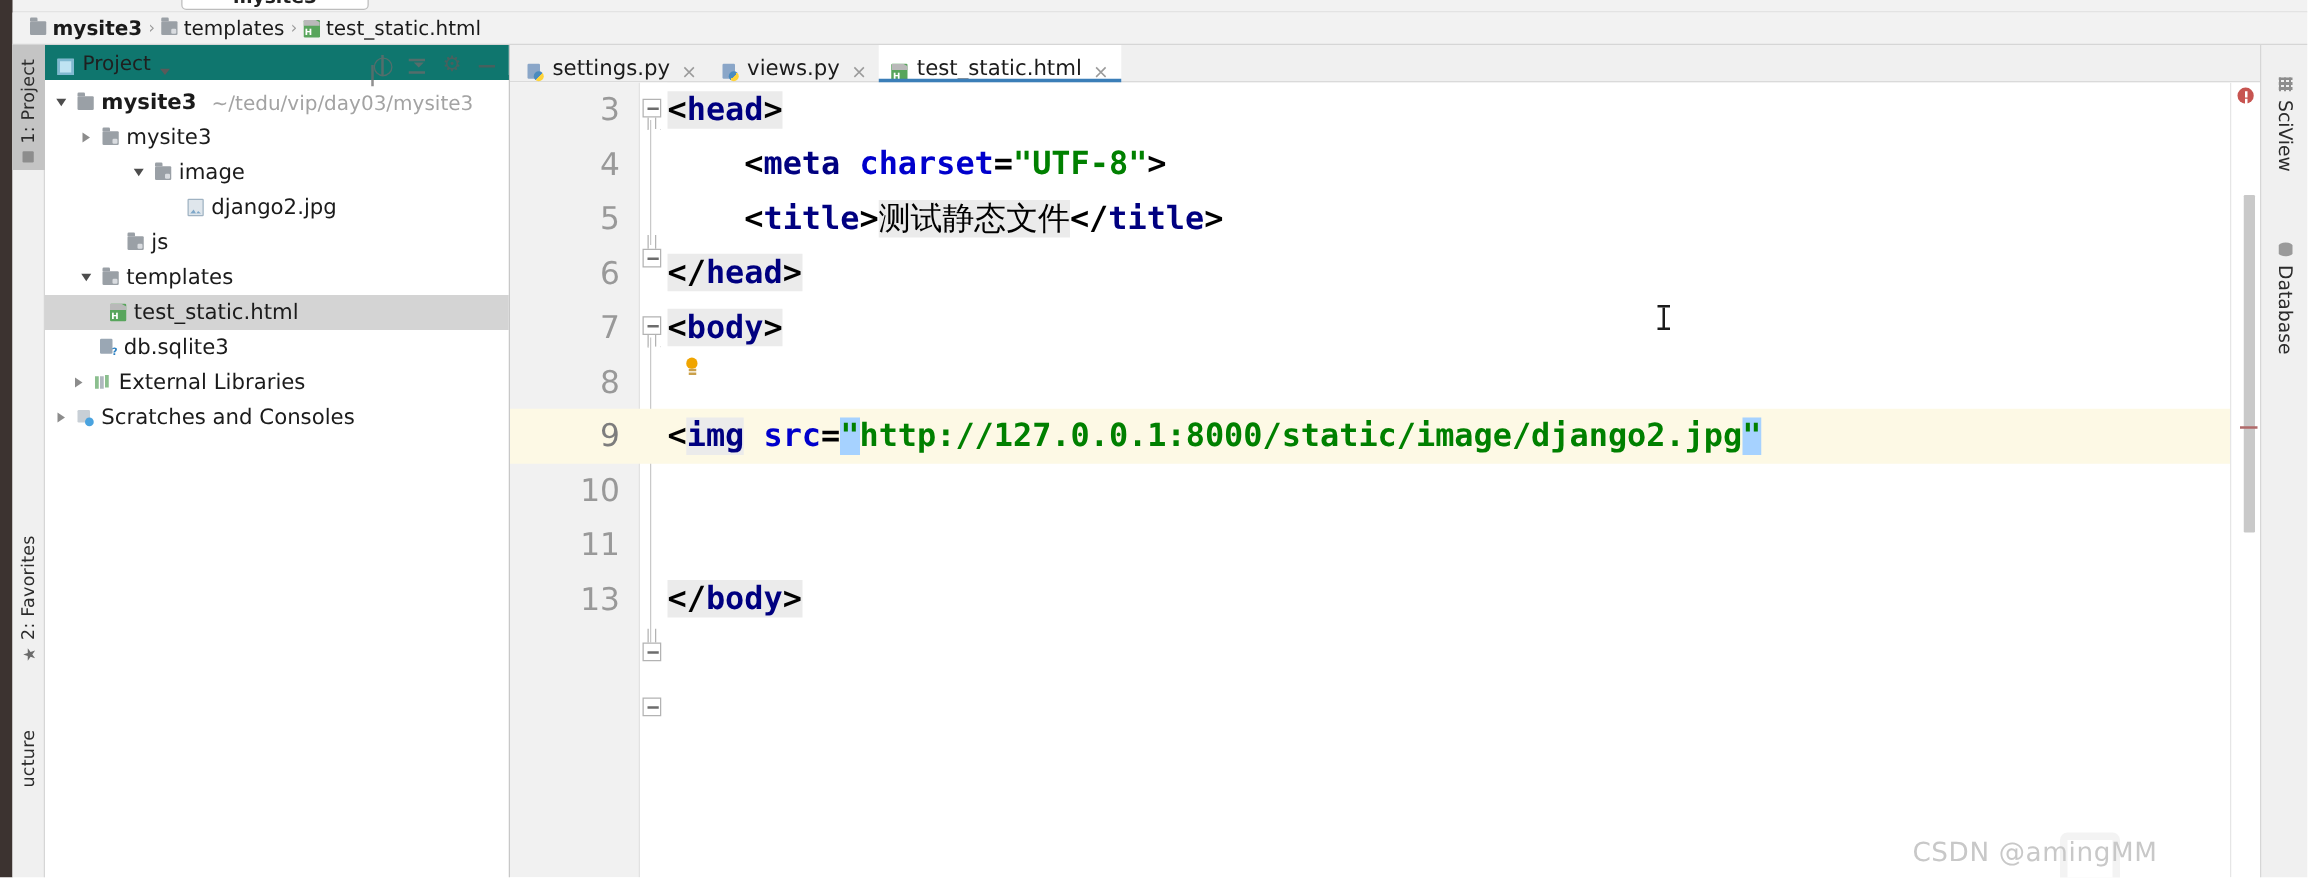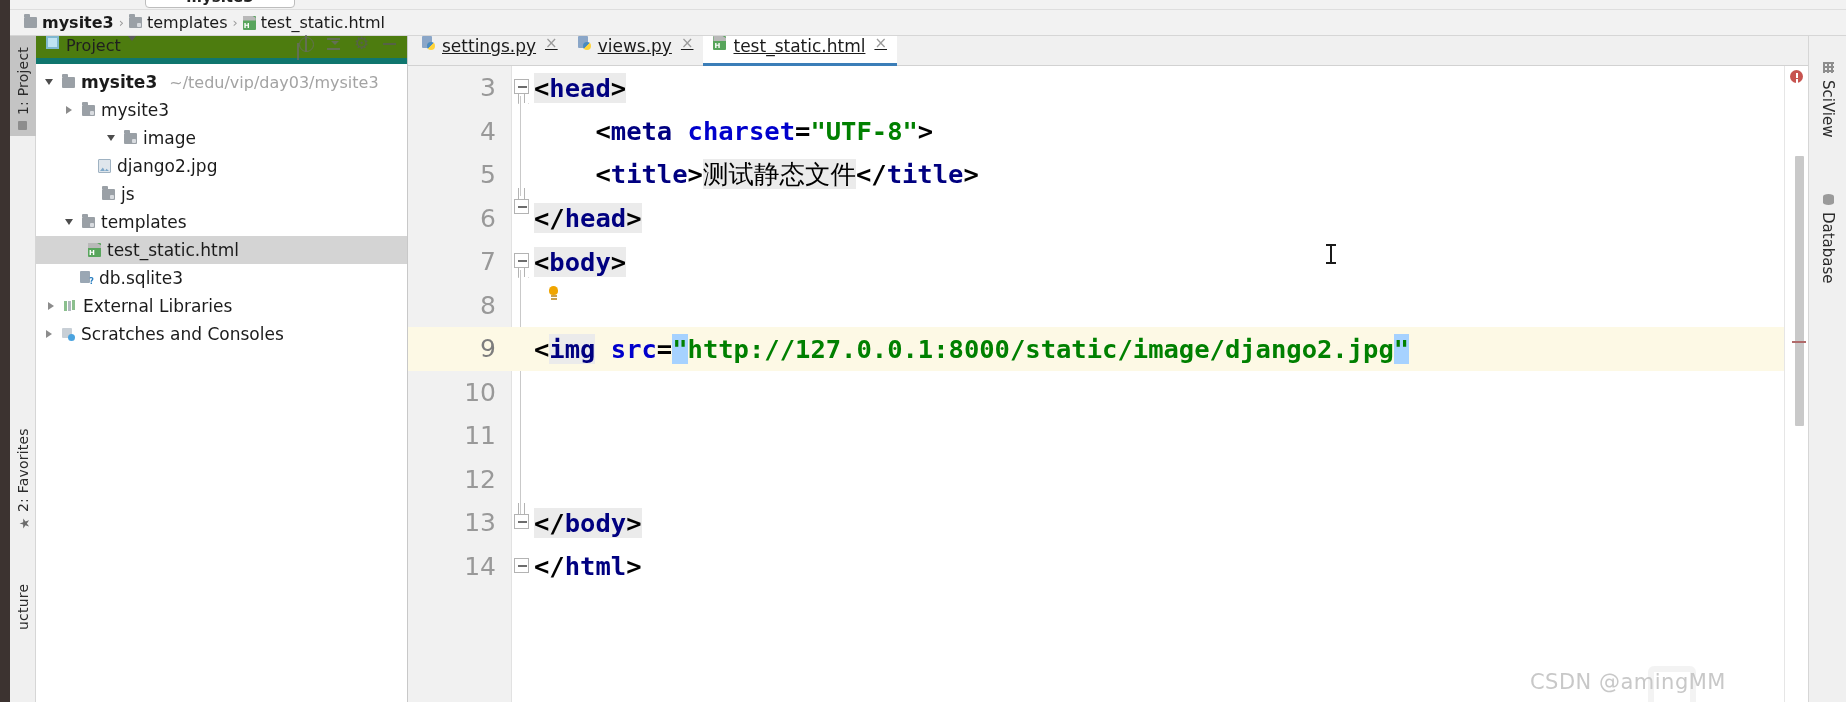--- a/index.html
+++ b/index.html
@@ -146,22 +146,22 @@
     width: 12px; height: 12px; color: #6b6b6b; font-size: 13px;
     transform: rotate(90deg); line-height: 12px;
   }
 
   
   .project-panel {
     position: absolute; left: 36px; top: 36px; width: 372px; height: 666px;
     background: #ffffff; border-right: 1px solid #c8c8c8;
   }
   .project-head {
-    height: 28px; background: #4d7c0f; border-bottom: 6px solid #0f766e;
-    display: flex; align-items: flex-start; padding: 0 6px 0 10px; gap: 7px;
+    height: 28px; background: #0f766e; border-bottom: 4px solid #0f766e;
+    display: flex; align-items: flex-end; padding: 0 6px 0 10px; gap: 7px;
   }
   .project-head .title { font-size: 16px; color: #1f1f1f; }
   .caret-dn {
     width: 0; height: 0; border-left: 4px solid transparent;
     border-right: 4px solid transparent; border-top: 5px solid #5a5a5a;
   }
   .head-tools { margin-left: auto; display: flex; align-items: center; gap: 13px; padding-right: 4px; }
   .tool-ico { width: 15px; height: 15px; position: relative; cursor: pointer; opacity:.75; }
   .ico-target::before{
     content:''; position:absolute; left:1px; top:1px; width:13px;height:13px;
@@ -204,22 +204,22 @@
   
   .editor-wrap {
     position: absolute; left: 408px; top: 36px; width: 1400px; height: 666px;
     background: #ffffff;
   }
   .tabbar {
     height: 30px; background: #f0f0f0; border-bottom: 1px solid #d2d2d2;
     display: flex; align-items: stretch; padding-left: 4px;
   }
   .tab {
-    display: flex; align-items: flex-start; gap: 7px; padding: 0 10px;
-    font-size: 17px; color: #1b1b1b; position: relative; cursor: pointer; text-decoration: underline;
+    display: flex; align-items: flex-end; gap: 7px; padding: 0 10px;
+    font-size: 17px; color: #1b1b1b; position: relative; cursor: pointer;
   }
   .tab.active { background: #ffffff; }
   .tab.active::after {
     content: ''; position: absolute; left: 0; right: 0; bottom: -1px;
     height: 3px; background: #3b7eb8;
   }
   .tab .x {
     font-size: 15px; color: #9b9b9b; margin-left: 2px; line-height: 1;
   }
 
@@ -441,21 +441,21 @@
 
 
       <div class="tree-row" style="padding-left:68px">
         <span class="tw">
             <span class="tri-d"></span>
           </span>
         <span class="ico-folder src"></span>
         <span class="tree-label">image</span>
       </div>
 
-      <div class="tree-row" style="padding-left:62px">
+      <div class="tree-row" style="padding-left:114px">
         <span class="ico-img"></span>
         <span class="tree-label">django2.jpg</span>
       </div>
 
       <div class="tree-row" style="padding-left:66px">
         <span class="ico-folder src"></span>
         <span class="tree-label">js</span>
       </div>
 
       <div class="tree-row" style="padding-left:26px">
@@ -470,21 +470,21 @@
         <span class="ico-html"></span>
         <span class="tree-label">test_static.html</span>
       </div>
 
       <div class="tree-row" style="padding-left:44px">
         <span class="ico-db"></span>
         <span class="tree-label">db.sqlite3</span>
       </div>
 
 
-      <div class="tree-row" style="padding-left:8px">
+      <div class="tree-row" style="padding-left:20px">
         <span class="tw">
             <span class="tri-r"></span>
           </span>
         <span class="ico-lib"></span>
         <span class="tree-label">External Libraries</span>
       </div>
 
       <div class="tree-row" style="padding-left:6px">
         <span class="tw">
             <span class="tri-r"></span>
@@ -583,34 +583,26 @@
         <div class="cl">
           <span class="lnum">10</span>
           <span class="ctext"></span>
         </div>
 
         <div class="cl">
           <span class="lnum">11</span>
           <span class="ctext"></span>
         </div>
 
-        <div class="cl">
-          <span class="lnum">12</span>
-          <span class="ctext"></span>
-        </div>
 
         <div class="cl">
           <span class="lnum">13</span>
           <span class="ctext"><span class="hl-token"><span class="punct">&lt;/</span><span class="tag">body</span><span class="punct">&gt;</span></span></span>
         </div>
 
-        <div class="cl">
-          <span class="lnum">14</span>
-          <span class="ctext"><span class="punct">&lt;/</span><span class="tag">html</span><span class="punct">&gt;</span></span>
-        </div>
 
       </div>
 
       <div class="mouse-cursor" style="left:918px; top:178px;"></div>
 
       <div class="marker-bar" style="top:0;">
         <div class="err-dot"></div>
         <div class="scroll-thumb" style="top:90px;height:270px;"></div>
         <div class="marker-line" style="top:275px;"></div>
       </div>

